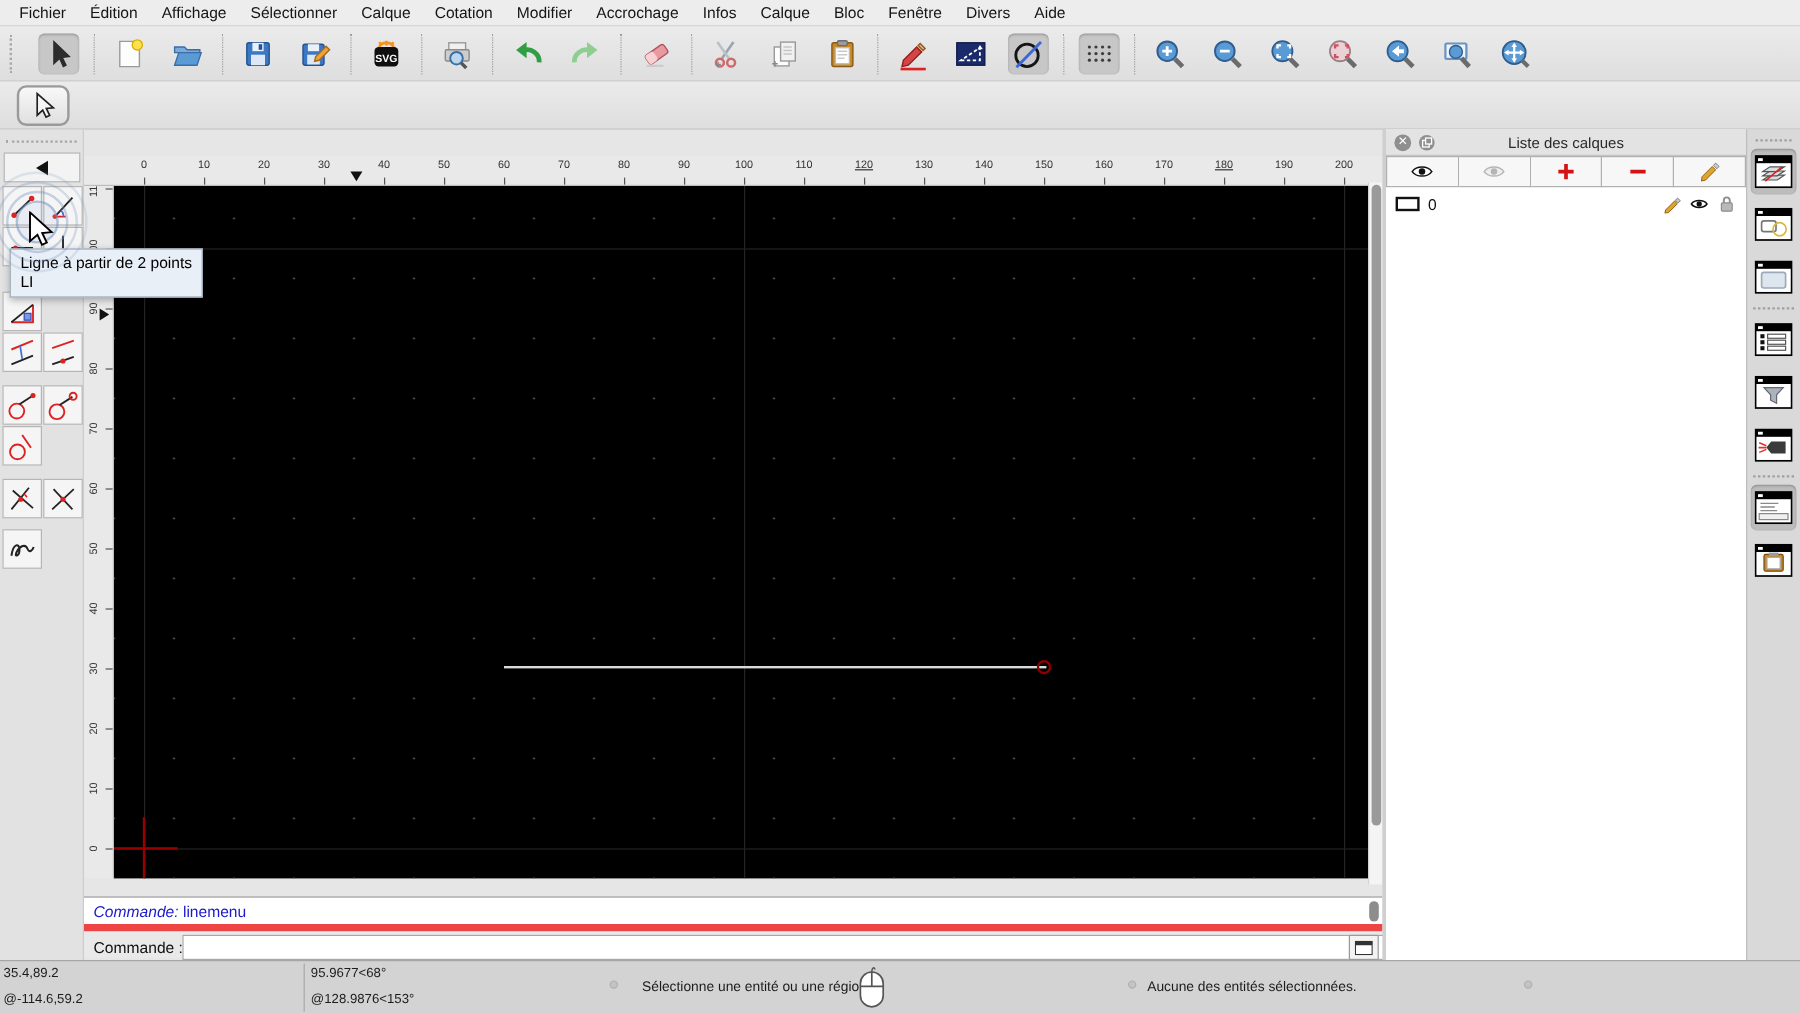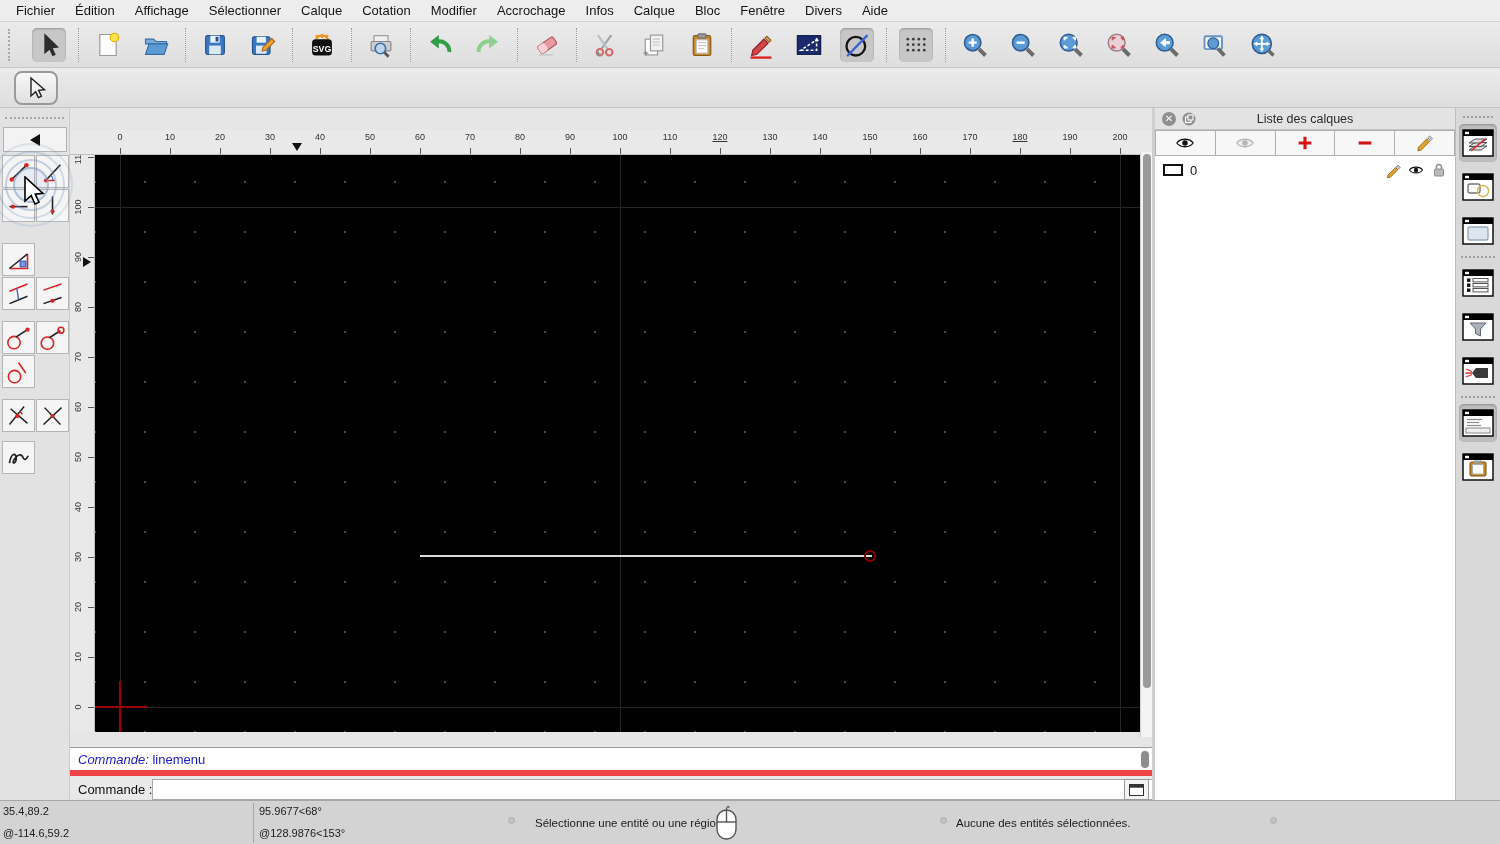--- a/index.html
+++ b/index.html
@@ -756,14 +756,18 @@
   </div>
 
   <div class="ring" style="left:13px;top:167px;width:36px;height:36px;border:2px solid rgba(110,145,190,.5);background:rgba(160,190,225,.15);"></div>
   <div class="ring" style="left:5px;top:159px;width:52px;height:52px;border:2px solid rgba(110,145,190,.38);"></div>
   <div class="ring" style="left:-3px;top:151px;width:68px;height:68px;border:2px solid rgba(110,145,190,.28);"></div>
   <div class="ring" style="left:-11px;top:143px;width:84px;height:84px;border:2px solid rgba(110,145,190,.18);"></div>
   <svg class="cursor-overlay" viewBox="0 0 24 32">
     <path d="M3 1 L3 25 L9.2 19.6 L13 28 L17 26.2 L13.2 18.2 L21 17.4 Z" fill="#fff" stroke="#000" stroke-width="1.6"></path>
   </svg>
 
+  <div class="tooltip">
+    <div>Ligne à partir de 2 points</div>
+    <div class="tt2">LI</div>
+  </div>
 
 </div>
 
 </body></html>

